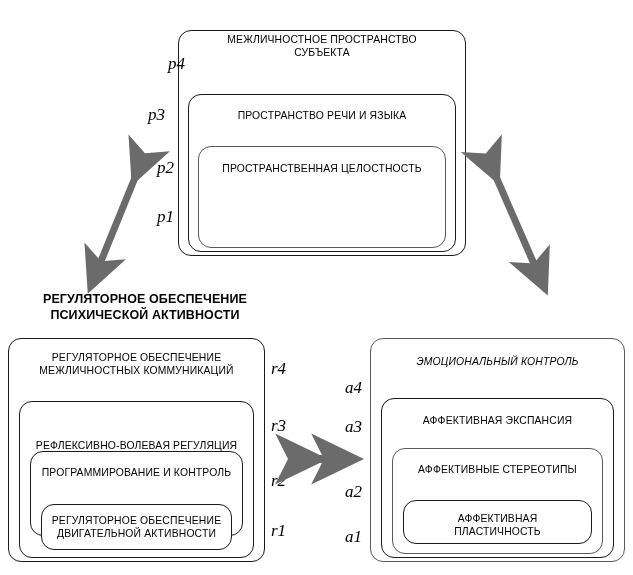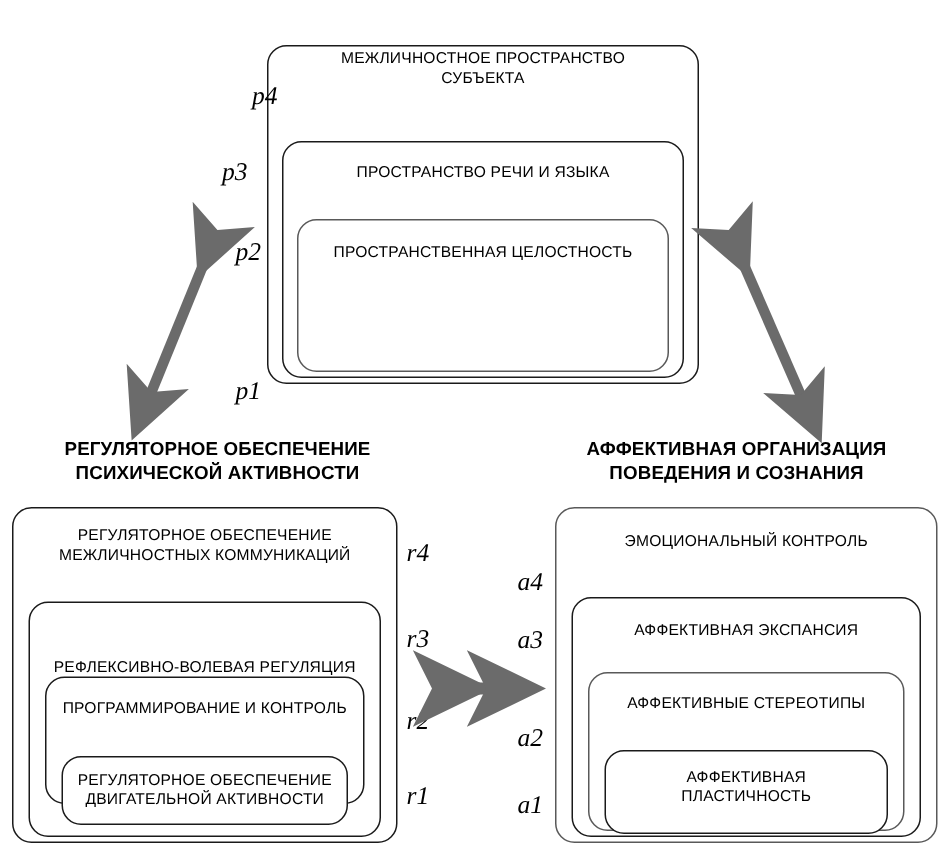--- a/index.html
+++ b/index.html
@@ -95,21 +95,21 @@
   </div>
 
   <div class="nbox gray" style="left:198px; top:146px; width:248px; height:102px;">
     <div class="nbox-label" style="top:15px;">ПРОСТРАНСТВЕННАЯ ЦЕЛОСТНОСТЬ</div>
   </div>
 
 
   <div class="idx" style="left:168px; top:55px;">p4</div>
   <div class="idx" style="left:148px; top:106px;">p3</div>
   <div class="idx" style="left:157px; top:159px;">p2</div>
-  <div class="idx" style="left:157px; top:208px;margin-top:44px;">p1</div>
+  <div class="idx" style="left:157px; top:208px;">p1</div>
 
   <div class="group-title" id="title-regulat">РЕГУЛЯТОРНОЕ ОБЕСПЕЧЕНИЕ
 ПСИХИЧЕСКОЙ АКТИВНОСТИ</div>
 
   <div class="nbox" style="left:8px; top:338px; width:257px; height:224px;">
     <div class="nbox-label" style="top:12px;">РЕГУЛЯТОРНОЕ ОБЕСПЕЧЕНИЕ
 МЕЖЛИЧНОСТНЫХ КОММУНИКАЦИЙ</div>
   </div>
 
   <div class="nbox" style="left:19px; top:401px; width:235px; height:157px;">
@@ -123,36 +123,34 @@
   <div class="nbox" style="left:41px; top:504px; width:191px; height:46px;">
     <div class="nbox-label" style="top:9px;">РЕГУЛЯТОРНОЕ ОБЕСПЕЧЕНИЕ
 ДВИГАТЕЛЬНОЙ АКТИВНОСТИ</div>
   </div>
 
   <div class="idx" style="left:271px; top:360px;">r4</div>
   <div class="idx" style="left:271px; top:417px;">r3</div>
   <div class="idx" style="left:271px; top:472px;">r2</div>
   <div class="idx" style="left:271px; top:522px;">r1</div>
 
-  <div class="group-title" id="title-affect">АФФЕКТИВНАЯ ОРГАНИЗАЦИЯ
-ПОВЕДЕНИЯ И СОЗНАНИЯ</div>
 
   <div class="nbox gray" style="left:370px; top:338px; width:255px; height:224px;">
-    <div class="nbox-label" style="top:16px;">ЭМОЦИОНАЛЬНЫЙ КОНТРОЛЬ</div>
+    <div class="nbox-label" style="top:16px;font-style:italic;">ЭМОЦИОНАЛЬНЫЙ КОНТРОЛЬ</div>
   </div>
 
   <div class="nbox" style="left:381px; top:398px; width:233px; height:160px;">
     <div class="nbox-label" style="top:15px;">АФФЕКТИВНАЯ ЭКСПАНСИЯ</div>
   </div>
 
   <div class="nbox gray" style="left:392px; top:448px; width:211px; height:106px;">
     <div class="nbox-label" style="top:14px;">АФФЕКТИВНЫЕ СТЕРЕОТИПЫ</div>
   </div>
 
-  <div class="nbox" style="left:403px; top:500px; width:189px; height:56px;">
+  <div class="nbox" style="left:403px; top:500px; width:189px; height:44px;">
     <div class="nbox-label" style="top:11px;">АФФЕКТИВНАЯ
 ПЛАСТИЧНОСТЬ</div>
   </div>
 
   <div class="idx" style="left:345px; top:379px;">a4</div>
   <div class="idx" style="left:345px; top:418px;">a3</div>
   <div class="idx" style="left:345px; top:472px;margin-top:11px;">a2</div>
   <div class="idx" style="left:345px; top:528px;">a1</div>
 
   <svg class="arrow-svg" style="left:75px; top:145px;" width="90" height="145" viewBox="0 0 90 145">

